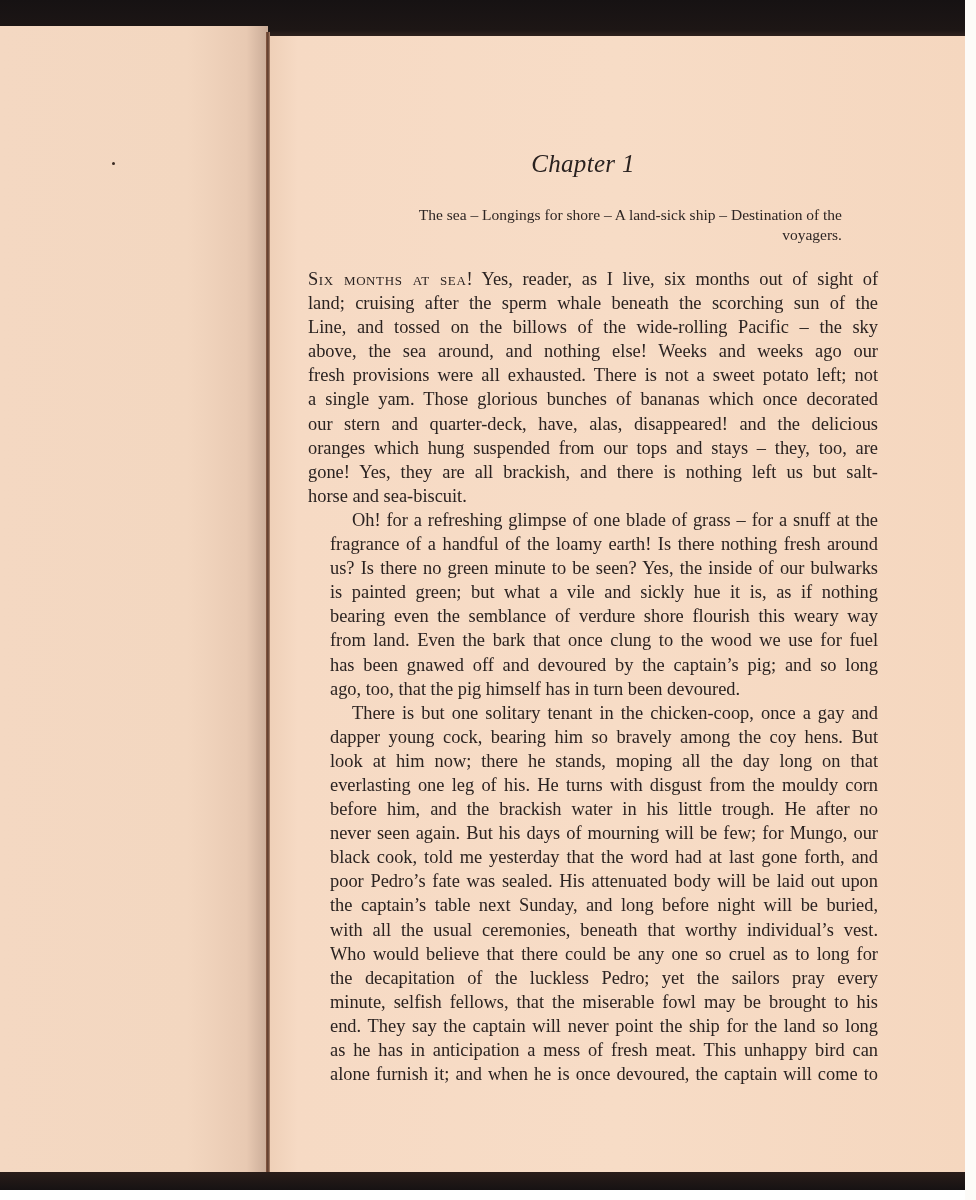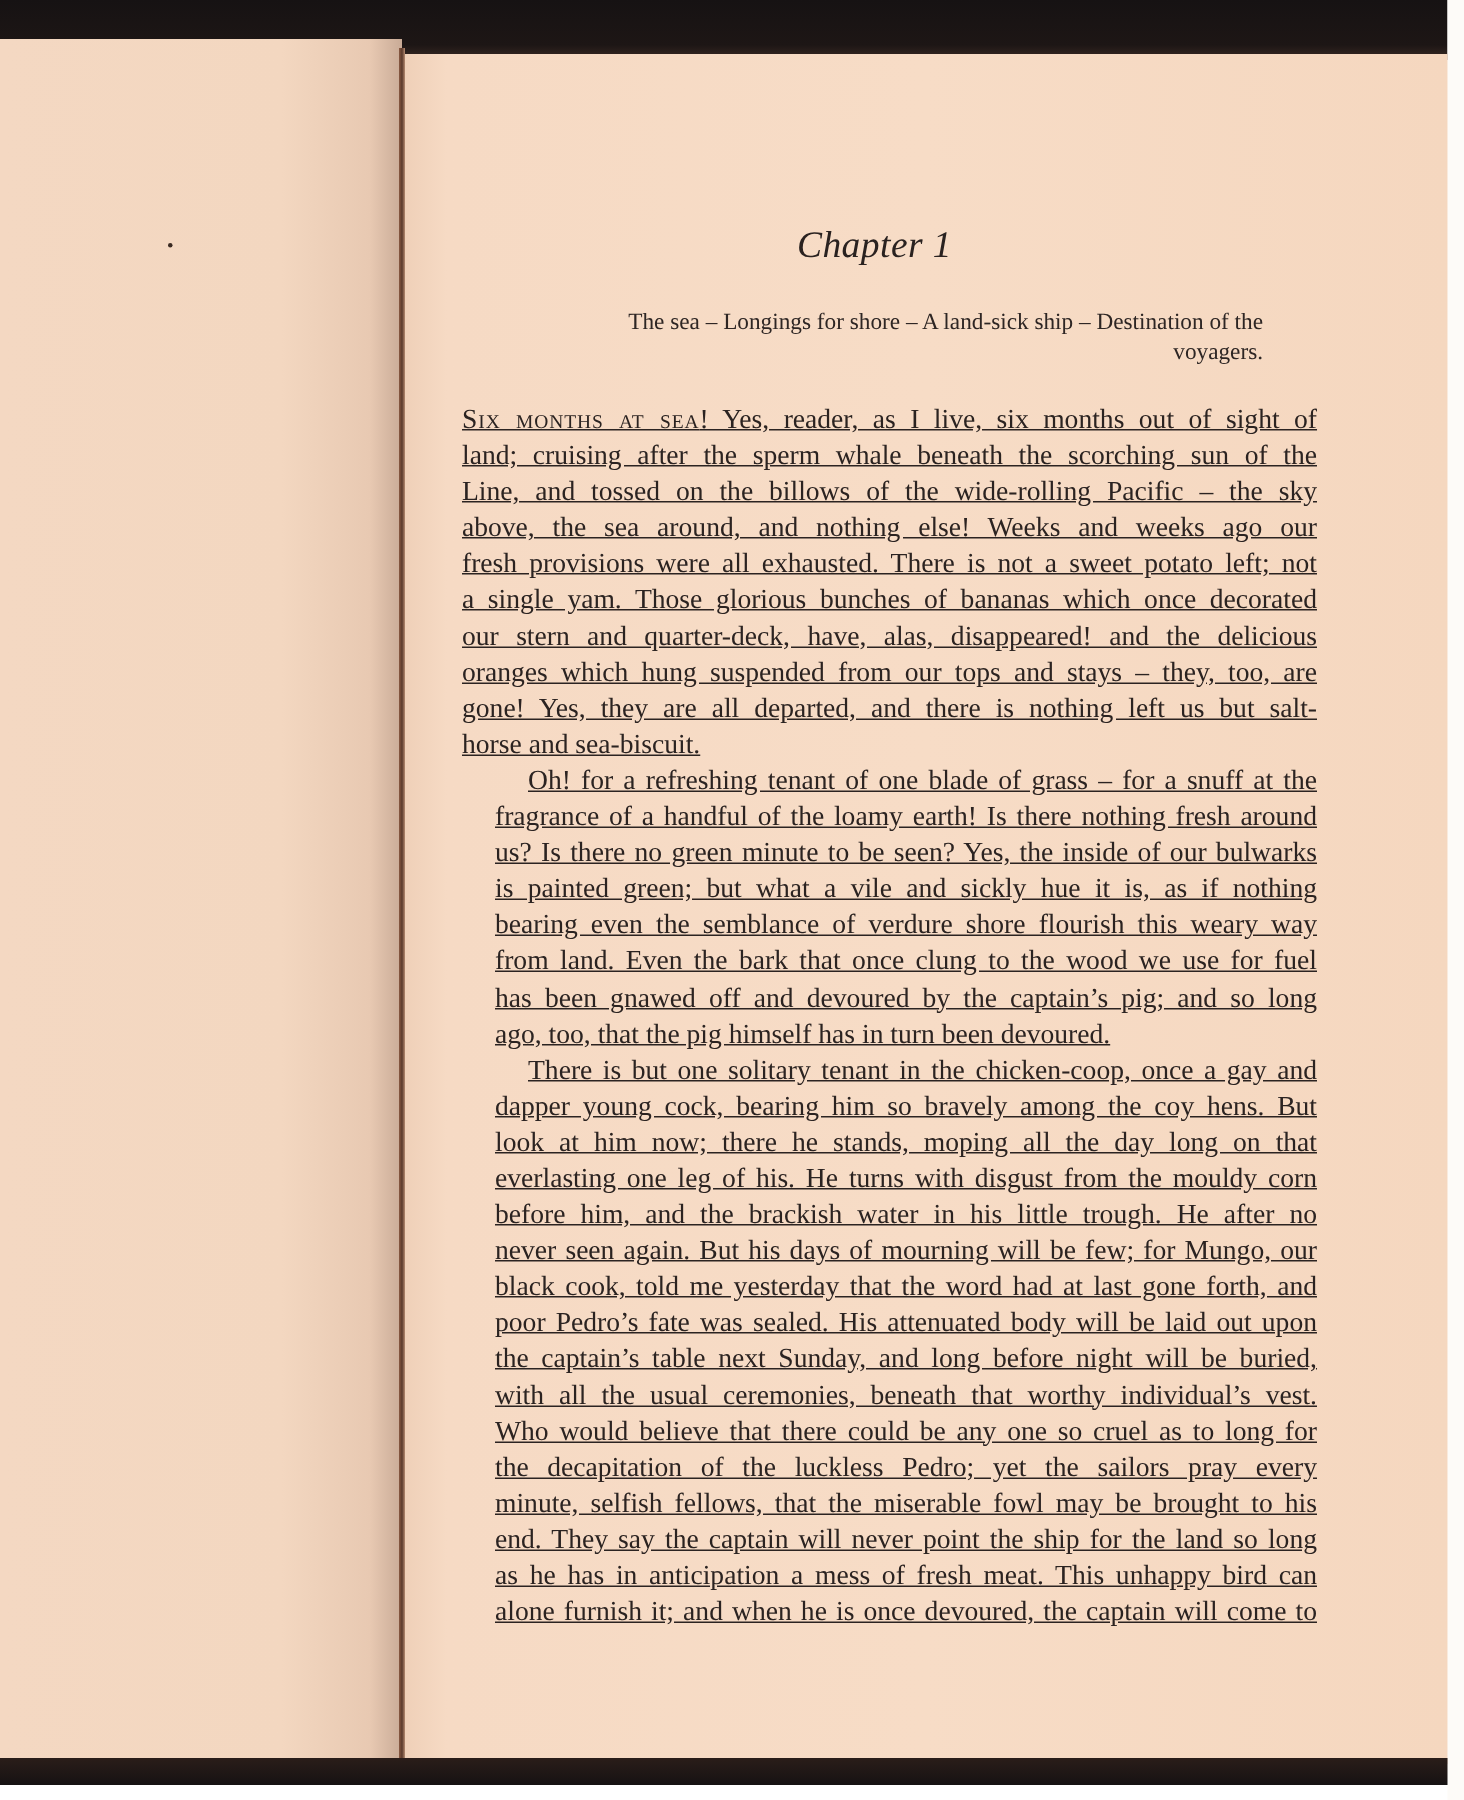--- a/index.html
+++ b/index.html
@@ -11,21 +11,21 @@
   .bottom-band { position:absolute; left:0; top:1172px; width:965px; height:18px; background:linear-gradient(#2a1d19,#161213); }
   .right-strip { position:absolute; left:965px; top:0; width:11px; height:1200px; background:#fdfbf8; }
   .speck { position:absolute; left:112px; top:136px; width:3px; height:3px; border-radius:50%; background:#3a2a22; }
 
   .chapter-title { position:absolute; left:270px; top:150px; width:626px; text-align:center; font-style:italic; font-size:25px; color:#2a2220; letter-spacing:0.3px; }
   .synopsis { position:absolute; left:372px; top:205px; width:470px; font-size:15.5px; line-height:20px; color:#2e2624;text-align:right; }
   .body-text { position:absolute; left:308px; top:267px; width:570px; font-size:18.4px; line-height:24.1px; color:#2b2321; text-align:justify; }
   .body-text p { margin:0; }
   .body-text p.indent { text-indent:22px; }
   .sc { font-variant:small-caps; letter-spacing:0.6px; }
-  .para-line { display:block; text-align:justify; text-align-last:justify; white-space:nowrap;text-decoration:underline; }
+  .para-line { display:block; text-align:justify; text-align-last:justify; white-space:nowrap; }
   .para-line.last { text-align-last:left; }
 </style>
 </head>
 <body>
 
 <div class="top-band"></div>
 <div class="right-strip"></div>
 <div class="left-page">
   <div class="speck"></div>
 </div>
@@ -39,25 +39,25 @@
 <div class="body-text">
   <p>
     <span class="para-line"><span class="sc">Six months at sea</span><span>! Yes, reader, as I live, six months out of sight of</span></span>
     <span class="para-line">land; cruising after the sperm whale beneath the scorching sun of the</span>
     <span class="para-line">Line, and tossed on the billows of the wide-rolling Pacific – the sky</span>
     <span class="para-line">above, the sea around, and nothing else! Weeks and weeks ago our</span>
     <span class="para-line">fresh provisions were all exhausted. There is not a sweet potato left; not</span>
     <span class="para-line">a single yam. Those glorious bunches of bananas which once decorated</span>
     <span class="para-line">our stern and quarter-deck, have, alas, disappeared! and the delicious</span>
     <span class="para-line">oranges which hung suspended from our tops and stays – they, too, are</span>
-    <span class="para-line">gone! Yes, they are all departed, and there is nothing left us but salt-</span>
+    <span class="para-line">gone! Yes, they are all brackish, and there is nothing left us but salt-</span>
     <span class="para-line last">horse and sea-biscuit.</span>
   </p>
   <p class="indent">
-    <span class="para-line" style="padding-left:22px">Oh! for a refreshing tenant of one blade of grass – for a snuff at the</span>
+    <span class="para-line" style="padding-left:22px">Oh! for a refreshing glimpse of one blade of grass – for a snuff at the</span>
     <span class="para-line">fragrance of a handful of the loamy earth! Is there nothing fresh around</span>
     <span class="para-line">us? Is there no green minute to be seen? Yes, the inside of our bulwarks</span>
     <span class="para-line">is painted green; but what a vile and sickly hue it is, as if nothing</span>
     <span class="para-line">bearing even the semblance of verdure shore flourish this weary way</span>
     <span class="para-line">from land. Even the bark that once clung to the wood we use for fuel</span>
     <span class="para-line">has been gnawed off and devoured by the captain’s pig; and so long</span>
     <span class="para-line last">ago, too, that the pig himself has in turn been devoured.</span>
   </p>
   <p class="indent">
     <span class="para-line" style="padding-left:22px">There is but one solitary tenant in the chicken-coop, once a gay and</span>

